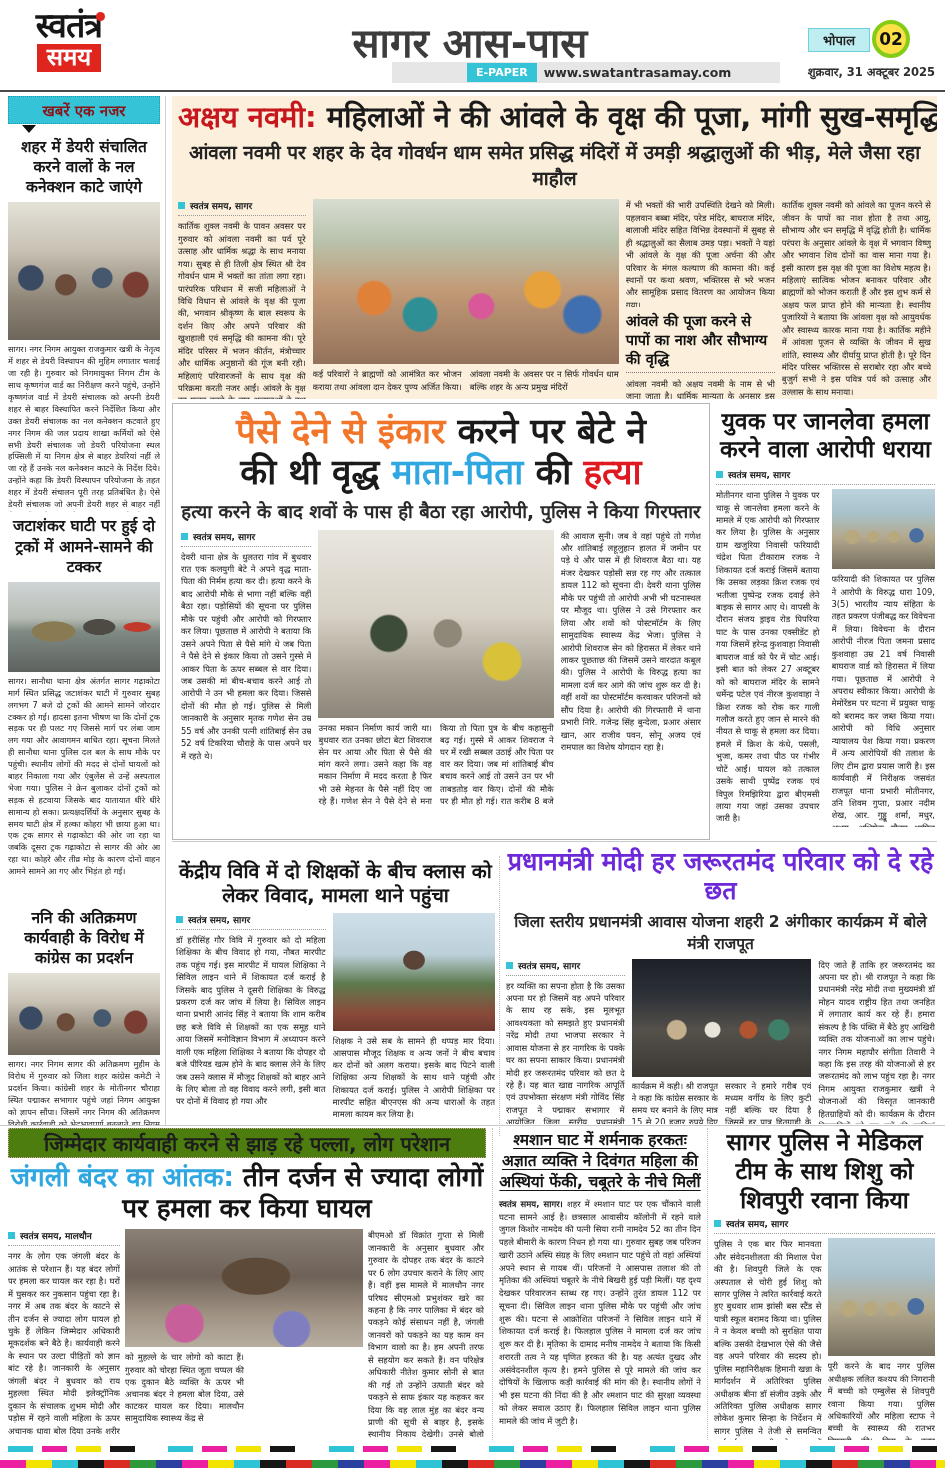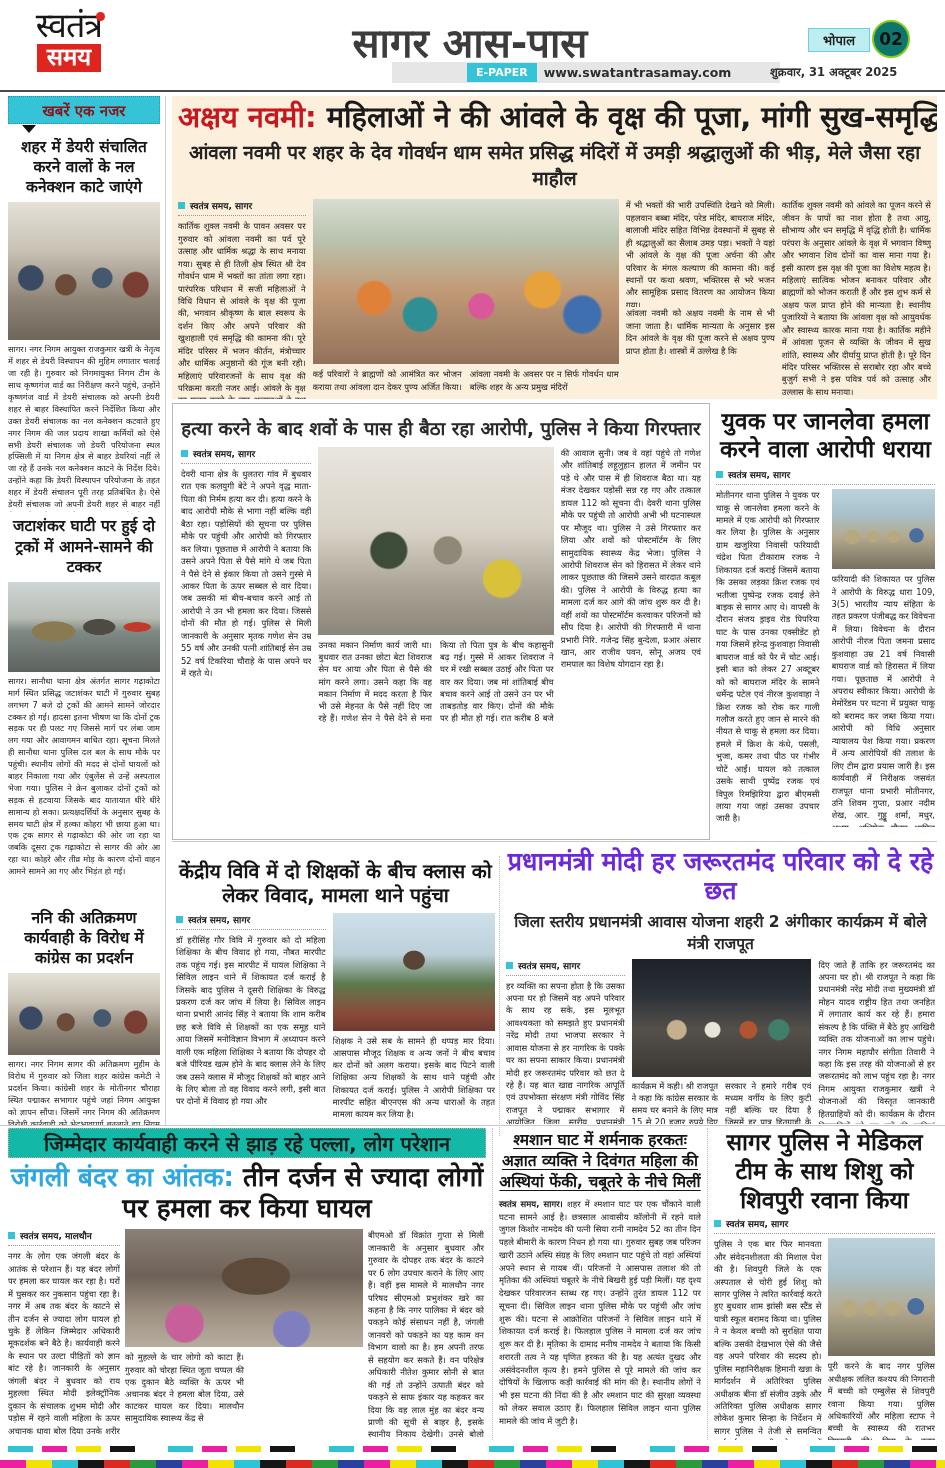--- a/index.html
+++ b/index.html
@@ -7,30 +7,30 @@
   body {
     font-family:"DejaVu Sans", sans-serif;
     background:#ffffff; color:#1a1a1a;
     position:relative; overflow:hidden;
   }
   .abs { position:absolute; }
 
   
   #masthead { left:0; top:0; width:945px; height:92px; border-bottom:2px solid #4a4a4a; background:#fff; }
   .logo-box { left:10px; top:8px; width:118px; text-align:center; }
-  .logo-top { font-size:34px; font-weight:400; color:#161616; letter-spacing:-1px; line-height:1.0; }
+  .logo-top { font-size:34px; font-weight:700; color:#161616; letter-spacing:-1px; line-height:1.0; }
   .logo-dot { position:absolute; left:86px; top:4px; width:9px; height:9px; border-radius:50%; background:#e0251f; }
   .logo-bottom { display:inline-block; margin-top:2px; background:#e0251f; color:#fff; font-weight:900; font-size:24px; padding:0 10px 2px 10px; line-height:1.1; }
   .page-title { left:250px; top:14px; width:440px; text-align:center; font-size:40px; font-weight:900; color:#3c3c3c; }
   .epaper-bar { left:392px; top:62px; width:388px; height:21px; background:#e6e6e6; display:flex; align-items:center; }
   .epaper-chip { background:#35c4d7; color:#fff; font-weight:bold; font-size:11px; padding:3px 9px; margin-left:75px; }
   .website { font-size:12.5px; font-weight:bold; color:#2e2e2e; margin-left:7px; }
   .city-badge { left:808px; top:28px; width:62px; height:24px; background:#bfeef2; border:1px solid #6cd0dd; display:flex; align-items:center; justify-content:center; font-size:13px; font-weight:900; color:#222; }
-  .page-circle { left:872px; top:20px; width:38px; height:38px; background:#0f766e; border:2px solid #84cc16; border-radius:50%; display:flex; align-items:center; justify-content:center; font-size:17px; font-weight:900; color:#111; }
-  .edition-date { left:770px; top:64px; width:165px; text-align:left; font-size:11.5px; font-weight:bold; color:#2e2e2e; }
+  .page-circle { left:872px; top:20px; width:38px; height:38px; background:#fde047; border:4px solid #84cc16; border-radius:50%; display:flex; align-items:center; justify-content:center; font-size:17px; font-weight:900; color:#111; }
+  .edition-date { left:770px; top:64px; width:165px; text-align:right; font-size:11.5px; font-weight:bold; color:#2e2e2e; }
 
   
   .byline { display:flex; align-items:center; gap:5px; font-size:9px; font-weight:bold; color:#222; padding-bottom:3px; border-bottom:1px dotted #9a9a9a; margin-bottom:4px; }
   .byline .sq { width:7px; height:7px; background:#35c4d7; flex:0 0 auto; }
   .bodytxt { font-size:8.4px; line-height:1.48; text-align:justify; color:#222; overflow:hidden; }
   .cap { font-size:8.4px; line-height:1.45; text-align:justify; color:#222; overflow:hidden; }
   .cols { display:flex; }
   .ph { background:#b9b2a6; position:relative; overflow:hidden; flex:0 0 auto; }
   .ph::after{ content:""; position:absolute; inset:0; }
   .ph-crowd { background: linear-gradient(180deg,#d8ddd2 0%,#b9c3ad 25%,#c29a76 55%,#93715a 100%);
@@ -100,21 +100,21 @@
   .pm-hl { text-align:center; font-weight:900; font-size:25px; line-height:1.15; color:#6d28d9; }
   .pm-sub { text-align:center; font-size:15.5px; font-weight:700; color:#2a2a2a; margin:4px 0 5px 0; }
   .pm-row { gap:7px; }
   .pm-c1 { width:120px; }
   .pm-mid { width:182px; }
   .pm-c3 { width:118px; }
   .pm-cap { display:flex; gap:7px; margin-top:3px; }
   .pm-cap .cap { width:50%; }
 
   
-  #banner { left:8px; top:1128px; width:478px; height:30px; background:#14b8a6; border:1px dotted #caa; display:flex; align-items:center; justify-content:center; font-size:20px; font-weight:900; color:#1d1d1d; }
+  #banner { left:8px; top:1128px; width:478px; height:30px; background:#4d7c0f; border:1px dotted #caa; display:flex; align-items:center; justify-content:center; font-size:20px; font-weight:900; color:#1d1d1d; }
   #monkey { left:8px; top:1160px; width:478px; height:280px; overflow:hidden; padding-top:2px; }
   .mk-hl { text-align:center; font-weight:700; font-size:26px; line-height:1.2; color:#141414; }
   .mk-row { gap:5px; margin-top:5px; }
   .mk-c1 { width:112px; }
   .mk-mid { width:238px; }
   .mk-c4 { width:116px; }
   .mk-cap { display:flex; gap:8px; margin-top:4px; }
   .mk-cap .cap { width:50%; }
 
   #cremation { left:492px; top:1128px; width:216px; height:312px; overflow:hidden; border-left:1px dotted #bdbdbd; border-right:1px dotted #bdbdbd; padding:2px 6px; }
@@ -189,29 +189,34 @@
           <span>स्वतंत्र समय, सागर</span>
         </div>
       <p class="bodytxt" style="height:198px;">कार्तिक शुक्ल नवमी के पावन अवसर पर गुरुवार को आंवला नवमी का पर्व पूरे उत्साह और धार्मिक श्रद्धा के साथ मनाया गया। सुबह से ही तिली क्षेत्र स्थित श्री देव गोवर्धन धाम में भक्तों का तांता लगा रहा। पारंपरिक परिधान में सजी महिलाओं ने विधि विधान से आंवले के वृक्ष की पूजा की, भगवान श्रीकृष्ण के बाल स्वरूप के दर्शन किए और अपने परिवार की खुशहाली एवं समृद्धि की कामना की। पूरे मंदिर परिसर में भजन कीर्तन, मंत्रोच्चार और धार्मिक अनुष्ठानों की गूंज बनी रही। महिलाएं परिवारजनों के साथ वृक्ष की परिक्रमा करती नजर आईं। आंवले के वृक्ष का पूजन करने के बाद श्रद्धालुओं ने वृक्ष के नीचे बैठकर सात्विक भोजन ग्रहण किया और प्रसाद वितरित किया।</p>
     </div>
     <div class="amla-mid">
       <div class="ph ph-crowd" style="height:165px;width:100%;"></div>
       <p class="cap amla-cap" style="height:48px;">कई परिवारों ने ब्राह्मणों को आमंत्रित कर भोजन कराया तथा आंवला दान देकर पुण्य अर्जित किया। आंवला नवमी के अवसर पर न सिर्फ गोवर्धन धाम बल्कि शहर के अन्य प्रमुख मंदिरों</p>
     </div>
     <div class="amla-c3">
       <p class="bodytxt" style="height:108px;">में भी भक्तों की भारी उपस्थिति देखने को मिली। पहलवान बब्बा मंदिर, परेड मंदिर, बाघराज मंदिर, बालाजी मंदिर सहित विभिन्न देवस्थानों में सुबह से ही श्रद्धालुओं का सैलाब उमड़ पड़ा। भक्तों ने यहां भी आंवले के वृक्ष की पूजा अर्चना की और परिवार के मंगल कल्याण की कामना की। कई स्थानों पर कथा श्रवण, भक्तिरस से भरे भजन और सामूहिक प्रसाद वितरण का आयोजन किया गया।</p>
+      <h3 class="inner-head">आंवले की पूजा करने से पापों का नाश और सौभाग्य की वृद्धि</h3>
       <p class="bodytxt" style="height:48px;">आंवला नवमी को अक्षय नवमी के नाम से भी जाना जाता है। धार्मिक मान्यता के अनुसार इस दिन आंवले के वृक्ष की पूजा करने से अक्षय पुण्य प्राप्त होता है। शास्त्रों में उल्लेख है कि</p>
     </div>
     <div class="amla-c4">
       <p class="bodytxt" style="height:222px;">कार्तिक शुक्ल नवमी को आंवले का पूजन करने से जीवन के पापों का नाश होता है तथा आयु, सौभाग्य और धन समृद्धि में वृद्धि होती है। धार्मिक परंपरा के अनुसार आंवले के वृक्ष में भगवान विष्णु और भगवान शिव दोनों का वास माना गया है। इसी कारण इस वृक्ष की पूजा का विशेष महत्व है। महिलाएं सात्विक भोजन बनाकर परिवार और ब्राह्मणों को भोजन कराती हैं और इस शुभ कर्म से अक्षय फल प्राप्त होने की मान्यता है। स्थानीय पुजारियों ने बताया कि आंवला वृक्ष को आयुवर्धक और स्वास्थ्य कारक माना गया है। कार्तिक महीने में आंवला पूजन से व्यक्ति के जीवन में सुख शांति, स्वास्थ्य और दीर्घायु प्राप्त होती है। पूरे दिन मंदिर परिसर भक्तिरस से सराबोर रहा और बच्चे बुजुर्ग सभी ने इस पवित्र पर्व को उत्साह और उल्लास के साथ मनाया।</p>
     </div>
   </div>
 </section>
 
 <section id="murder" class="abs">
+  <h1 class="mur-hl">
+    <span class="c-orange">पैसे देने से इंकार</span><span> करने पर बेटे ने</span><br>
+    <span>की थी वृद्ध </span><span class="c-blue">माता-पिता</span><span> की </span><span class="c-red">हत्या</span>
+  </h1>
   <h2 class="mur-sub">हत्या करने के बाद शवों के पास ही बैठा रहा आरोपी, पुलिस ने किया गिरफ्तार</h2>
   <div class="cols mur-row">
     <div class="mur-c1">
       <div class="byline">
           <span class="sq"></span>
           <span>स्वतंत्र समय, सागर</span>
         </div>
       <p class="bodytxt" style="height:268px;">देवरी थाना क्षेत्र के धुलतरा गांव में बुधवार रात एक कलयुगी बेटे ने अपने वृद्ध माता-पिता की निर्मम हत्या कर दी। हत्या करने के बाद आरोपी मौके से भागा नहीं बल्कि वहीं बैठा रहा। पड़ोसियों की सूचना पर पुलिस मौके पर पहुंची और आरोपी को गिरफ्तार कर लिया। पूछताछ में आरोपी ने बताया कि उसने अपने पिता से पैसे मांगे थे जब पिता ने पैसे देने से इंकार किया तो उसने गुस्से में आकर पिता के ऊपर सब्बल से वार दिया। जब उसकी मां बीच-बचाव करने आई तो आरोपी ने उन भी हमला कर दिया। जिससे दोनों की मौत हो गई। पुलिस से मिली जानकारी के अनुसार मृतक गणेश सेन उम्र 55 वर्ष और उनकी पत्नी शांतिबाई सेन उम्र 52 वर्ष टिकरिया चौराहे के पास अपने घर में रहते थे।</p>
     </div>
     <div class="mur-mid">

